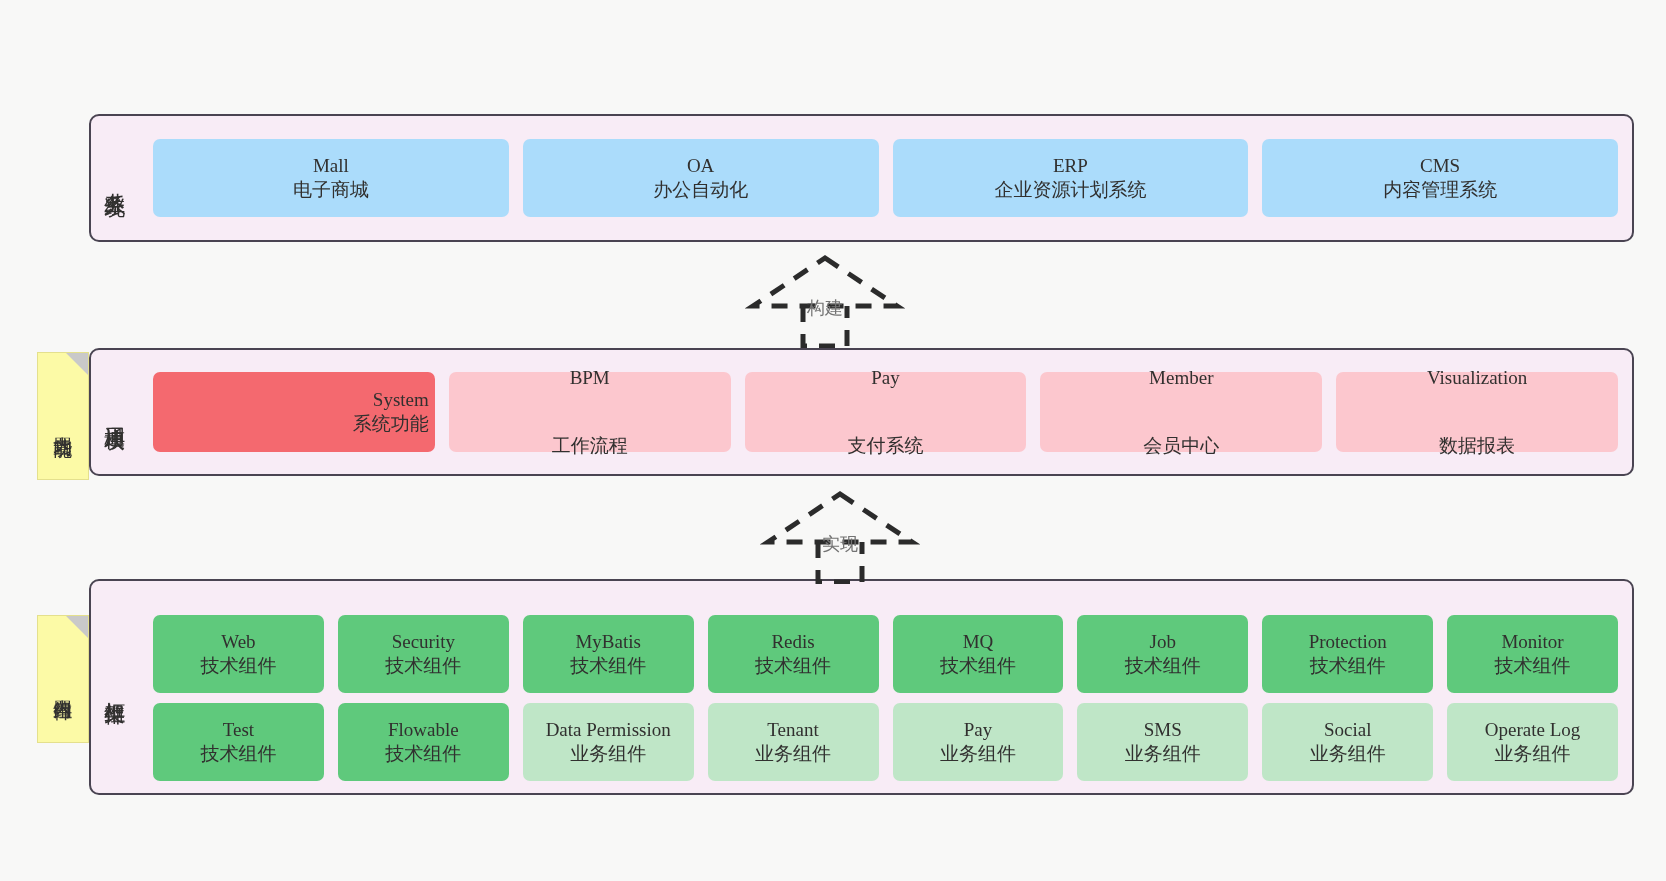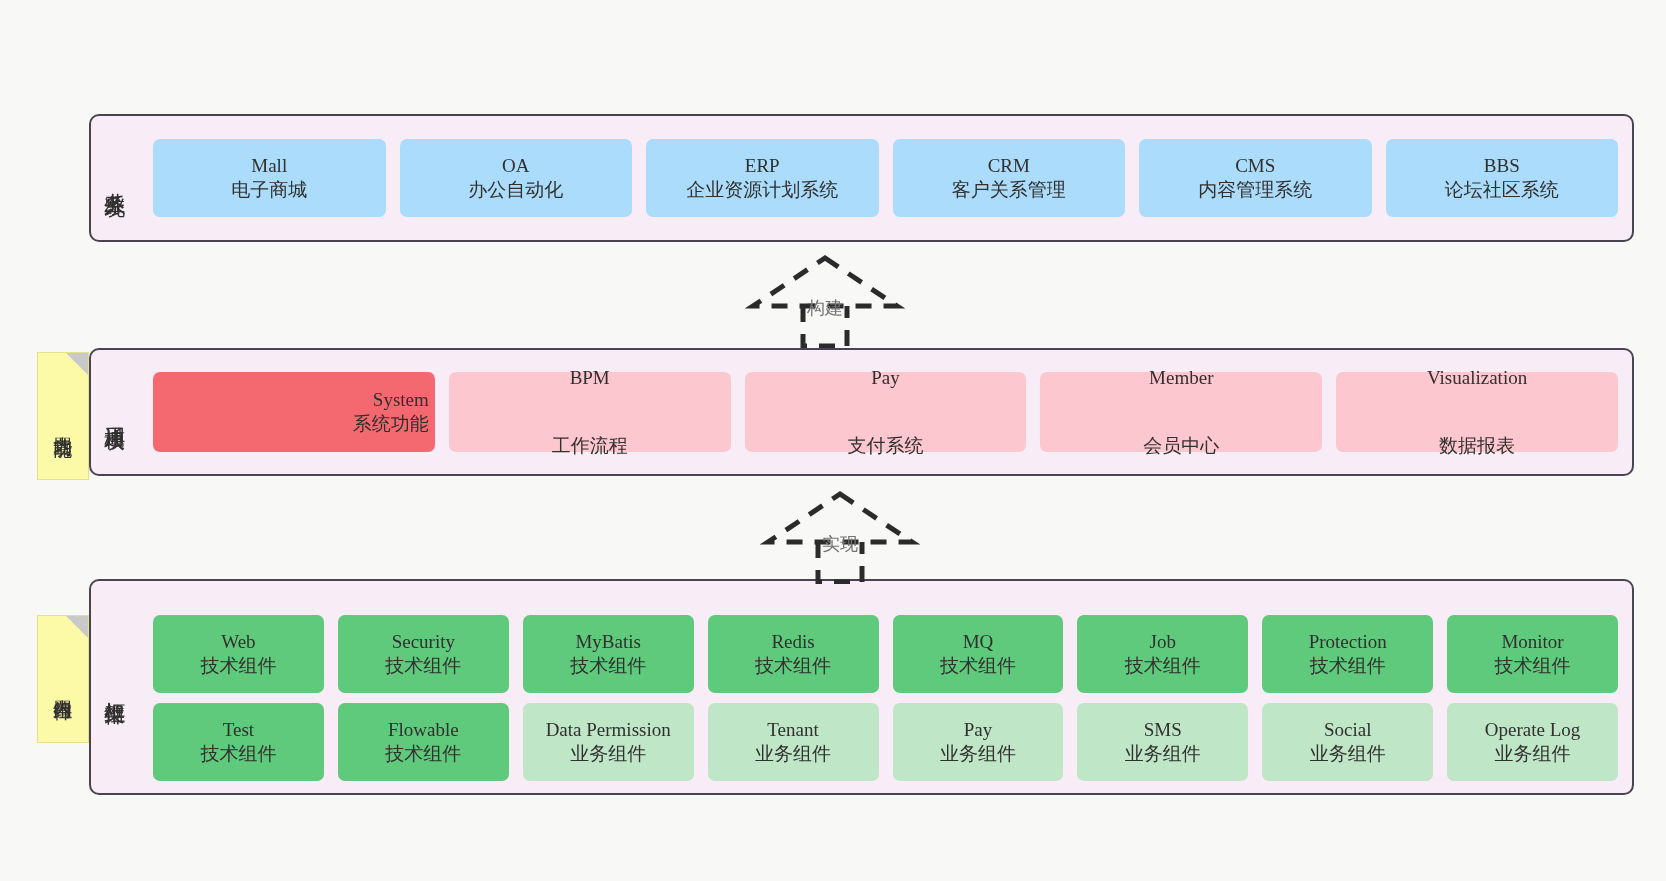--- a/index.html
+++ b/index.html
@@ -200,34 +200,26 @@
       <div class="card blue">
         <span class="ln">OA</span>
         <span class="ln">办公自动化</span>
       </div>
 
       <div class="card blue">
         <span class="ln">ERP</span>
         <span class="ln">企业资源计划系统</span>
       </div>
 
-      <div class="card blue">
-        <span class="ln">CRM</span>
-        <span class="ln">客户关系管理</span>
-      </div>
 
       <div class="card blue">
         <span class="ln">CMS</span>
         <span class="ln">内容管理系统</span>
       </div>
 
-      <div class="card blue">
-        <span class="ln">BBS</span>
-        <span class="ln">论坛社区系统</span>
-      </div>
 
     </div>
   </div>
 
   <div class="arrow" id="arrow-build">
     <svg width="160" height="96" viewBox="0 0 160 96" xmlns="http://www.w3.org/2000/svg">
       <polygon points="80,6 152,54 8,54" fill="none" stroke="#2b2b2b" stroke-width="5" stroke-dasharray="16,12" stroke-linecap="butt"></polygon>
       <path d="M58,54 L58,94 L102,94 L102,54" fill="none" stroke="#2b2b2b" stroke-width="5" stroke-dasharray="16,12" stroke-linecap="butt"></path>
     </svg>
     <div class="arrow-label">构建</div>

